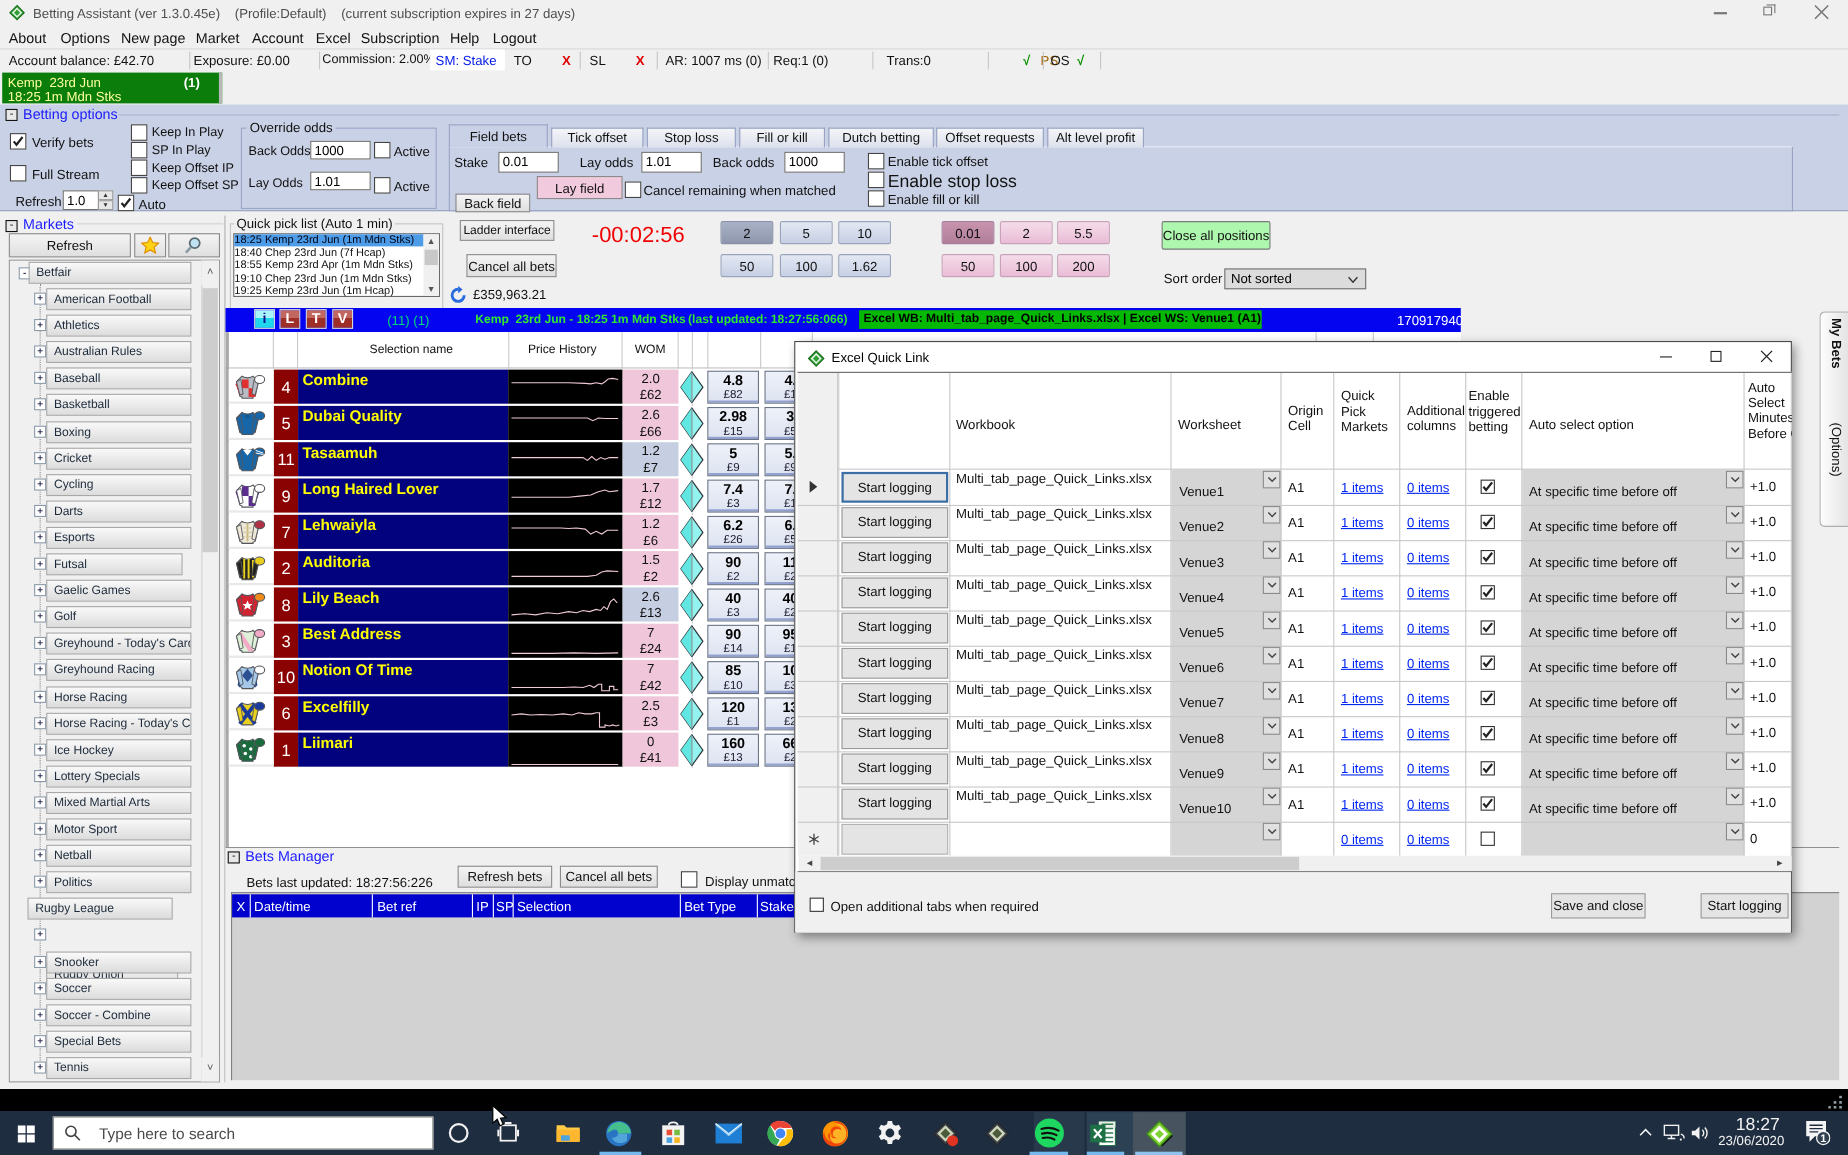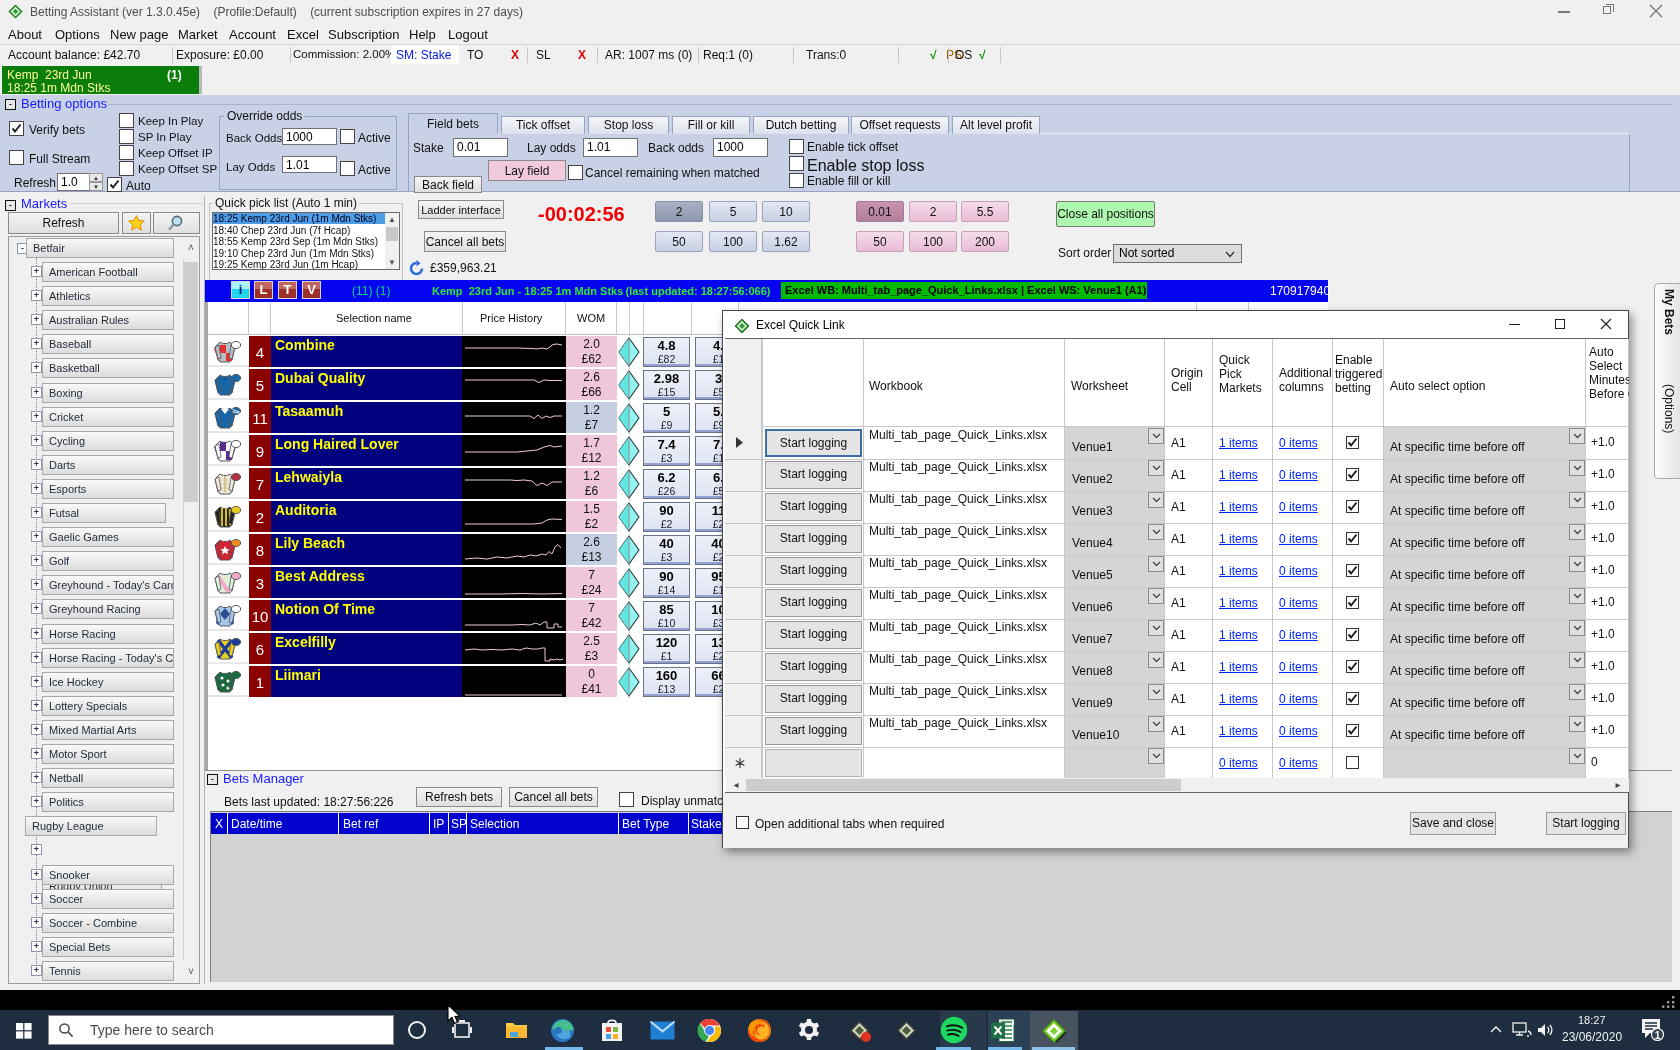--- a/index.html
+++ b/index.html
@@ -211,35 +211,35 @@
 <div class="a" style="left:183px;top:237px;width:16px;height:746px;background:#f0f0f0;border-left:1px solid #d0d0d0"></div>
 <div class="a" style="left:183px;top:237px;width:16px;height:22px;background:#f0f0f0;text-align:center;font-size:10px;color:#555;line-height:22px">˄</div>
 <div class="a" style="left:183px;top:961px;width:16px;height:22px;background:#f0f0f0;text-align:center;font-size:10px;color:#555;line-height:22px">˅</div>
 <div class="a" style="left:184px;top:262px;width:14px;height:240px;background:#cdcdcd"></div>
 <div class="a" style="left:204px;top:196px;width:1px;height:788px;background:#b0b0b0"></div>
 <div class="a" style="left:209px;top:203px;width:194px;height:78px;border:1px solid #c4c4c4"></div>
 <div class="a" style="left:213px;top:196px;background:#f0f0f0;padding:0 2px;font-size:12px;color:#111;white-space:nowrap">Quick pick list (Auto 1 min)</div>
 <div class="a" style="left:212px;top:212px;width:188px;height:58px;background:#fff;border:1px solid #6a6a6a;overflow:hidden"></div>
 <div class="a" style="left:213px;top:213px;width:172px;height:11px;background:#4d9ce8;color:#001;font-size:10px;line-height:11px;white-space:nowrap;overflow:hidden">18:25 Kemp 23rd Jun (1m Mdn Stks)</div>
 <div class="a" style="left:213px;top:224.5px;width:172px;height:11px;color:#111;font-size:10px;line-height:11px;white-space:nowrap;overflow:hidden">18:40 Chep 23rd Jun (7f Hcap)</div>
-<div class="a" style="left:213px;top:236.0px;width:172px;height:11px;color:#111;font-size:10px;line-height:11px;white-space:nowrap;overflow:hidden">18:55 Kemp 23rd Sep (1m Mdn Stks)</div>
+<div class="a" style="left:213px;top:236.0px;width:172px;height:11px;color:#111;font-size:10px;line-height:11px;white-space:nowrap;overflow:hidden">18:55 Kemp 23rd Apr (1m Mdn Stks)</div>
 <div class="a" style="left:213px;top:247.5px;width:172px;height:11px;color:#111;font-size:10px;line-height:11px;white-space:nowrap;overflow:hidden">19:10 Chep 23rd Jun (1m Mdn Stks)</div>
 <div class="a" style="left:213px;top:259.0px;width:172px;height:11px;color:#111;font-size:10px;line-height:11px;white-space:nowrap;overflow:hidden">19:25 Kemp 23rd Jun (1m Hcap)</div>
 <div class="a" style="left:385px;top:213px;width:14px;height:56px;background:#f0f0f0"></div>
 <div class="a" style="left:385px;top:213px;width:14px;height:13px;font-size:8px;color:#555;text-align:center;line-height:13px">▲</div>
 <div class="a" style="left:385px;top:256px;width:14px;height:13px;font-size:8px;color:#555;text-align:center;line-height:13px">▼</div>
 <div class="a" style="left:386px;top:227px;width:12px;height:14px;background:#c8c8c8"></div>
 <svg class="a" style="left:408px;top:260px" width="17" height="17" viewBox="0 0 17 17">
       <path d="M14 8.5 A5.5 5.5 0 1 1 8.5 3" fill="none" stroke="#2a6adf" stroke-width="2.6"></path>
       <polygon points="8.5,0 8.5,6.5 12.5,3.2" fill="#2a6adf"></polygon>
     </svg>
 <div class="a" style="left:430px;top:261px;font-size:12px;color:#111">£359,963.21</div>
 <div class="btn" style="left:418px;top:200px;width:86px;height:19px;font-size:11px;white-space:nowrap">Ladder interface</div>
 <div class="btn" style="left:424px;top:231px;width:82px;height:21px">Cancel all bets</div>
-<div class="a" style="left:538px;top:203px;font-size:20px;font-weight:700;color:#f00002">-00:02:56</div>
+<div class="a" style="left:538px;top:203px;font-size:20px;font-weight:400;color:#f00002">-00:02:56</div>
 <div class="a" style="left:655px;top:201px;width:48px;height:21px;background:linear-gradient(#a9b1c6,#8e97ad);border:1px solid #8690a8;font-size:12px;color:#111;text-align:center;line-height:20px;border-radius:2px">2</div>
 <div class="a" style="left:709px;top:201px;width:48px;height:21px;background:linear-gradient(#e3e8f3,#c6cfe3);border:1px solid #9aa5bd;font-size:12px;color:#111;text-align:center;line-height:20px;border-radius:2px">5</div>
 <div class="a" style="left:762px;top:201px;width:48px;height:21px;background:linear-gradient(#e3e8f3,#c6cfe3);border:1px solid #9aa5bd;font-size:12px;color:#111;text-align:center;line-height:20px;border-radius:2px">10</div>
 <div class="a" style="left:655px;top:231px;width:48px;height:21px;background:linear-gradient(#e3e8f3,#c6cfe3);border:1px solid #9aa5bd;font-size:12px;color:#111;text-align:center;line-height:20px;border-radius:2px">50</div>
 <div class="a" style="left:709px;top:231px;width:48px;height:21px;background:linear-gradient(#e3e8f3,#c6cfe3);border:1px solid #9aa5bd;font-size:12px;color:#111;text-align:center;line-height:20px;border-radius:2px">100</div>
 <div class="a" style="left:762px;top:231px;width:48px;height:21px;background:linear-gradient(#e3e8f3,#c6cfe3);border:1px solid #9aa5bd;font-size:12px;color:#111;text-align:center;line-height:20px;border-radius:2px">1.62</div>
 <div class="a" style="left:856px;top:201px;width:48px;height:21px;background:linear-gradient(#c793ad,#b27f9b);border:1px solid #a9799a;font-size:12px;color:#111;text-align:center;line-height:20px;border-radius:2px">0.01</div>
 <div class="a" style="left:909px;top:201px;width:48px;height:21px;background:linear-gradient(#f5dcea,#e9bcd6);border:1px solid #c9a2ba;font-size:12px;color:#111;text-align:center;line-height:20px;border-radius:2px">2</div>
 <div class="a" style="left:961px;top:201px;width:48px;height:21px;background:linear-gradient(#f5dcea,#e9bcd6);border:1px solid #c9a2ba;font-size:12px;color:#111;text-align:center;line-height:20px;border-radius:2px">5.5</div>
 <div class="a" style="left:856px;top:231px;width:48px;height:21px;background:linear-gradient(#f5dcea,#e9bcd6);border:1px solid #c9a2ba;font-size:12px;color:#111;text-align:center;line-height:20px;border-radius:2px">50</div>
@@ -1042,21 +1042,21 @@
 <svg class="a" style="left:1512px;top:1022px" width="20" height="17" viewBox="0 0 20 17">
       <rect x="1" y="1" width="13" height="9" fill="none" stroke="#f2f2f2" stroke-width="1.3"></rect>
       <path d="M4 13 h7 M7.5 10 v3" stroke="#f2f2f2" stroke-width="1.3"></path>
       <path d="M16 9 a4 4 0 0 1 3 4" fill="none" stroke="#f2f2f2" stroke-width="1.3"></path>
       <circle cx="16" cy="14" r="1" fill="#f2f2f2"></circle>
     </svg>
 <svg class="a" style="left:1537px;top:1022px" width="18" height="16" viewBox="0 0 18 16">
       <polygon points="1,6 4,6 8,2 8,14 4,10 1,10" fill="#f2f2f2"></polygon>
       <path d="M10.5 5 a4 4 0 0 1 0 6 M12.8 3 a7 7 0 0 1 0 10" fill="none" stroke="#f2f2f2" stroke-width="1.3"></path>
     </svg>
-<div class="a" style="left:1578px;top:1014px;font-size:11px;color:#f2f2f2">18:27</div>
+<div class="a" style="left:1578px;top:1014px;font-size:16px;color:#f2f2f2">18:27</div>
 <div class="a" style="left:1562px;top:1030px;font-size:12px;color:#f2f2f2">23/06/2020</div>
 <svg class="a" style="left:1640px;top:1018px" width="24" height="24" viewBox="0 0 24 24">
       <path d="M2 1 h18 v14 h-10 l-5 5 v-5 h-3 z" fill="#f4f4f4"></path>
       <path d="M5 5 h12 M5 8 h12 M5 11 h8" stroke="#1e2d3f" stroke-width="1.3"></path>
       <circle cx="17.5" cy="16.5" r="6" fill="#30404f" stroke="#f4f4f4" stroke-width="1.2"></circle>
       <text x="17.5" y="20.5" font-size="10" font-weight="bold" fill="#fff" text-anchor="middle" font-family="Liberation Sans">1</text>
     </svg>
 <svg class="a" style="left:447px;top:1004px" width="16" height="24" viewBox="0 0 16 24">
       <path d="M1 1 L1 17 L5 13.5 L7.5 19.5 L10.5 18 L8 12.5 L13 12 Z" fill="#fff" stroke="#000" stroke-width="1.1"></path>
     </svg>

